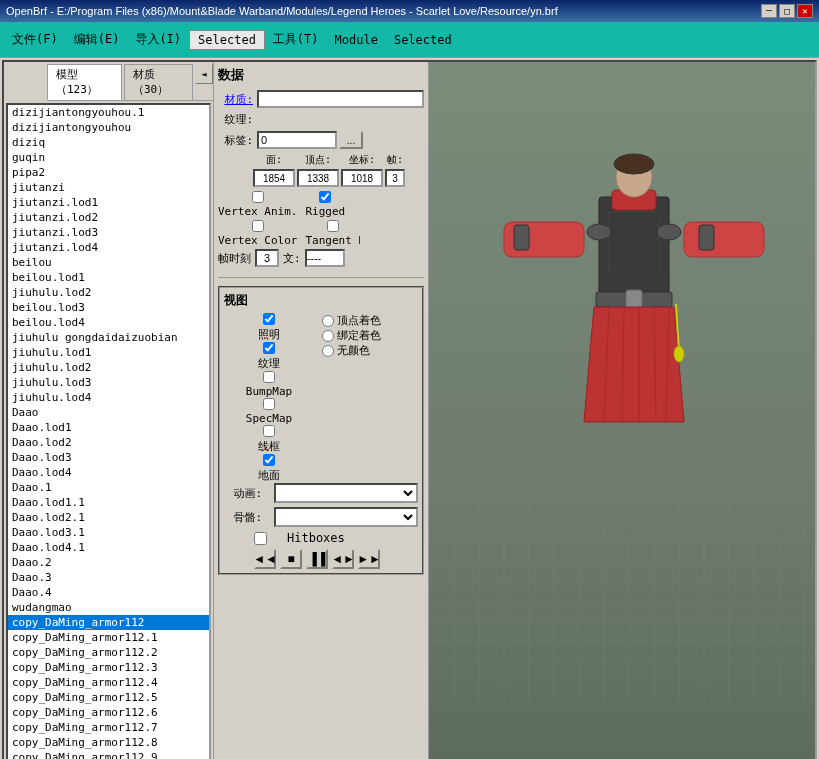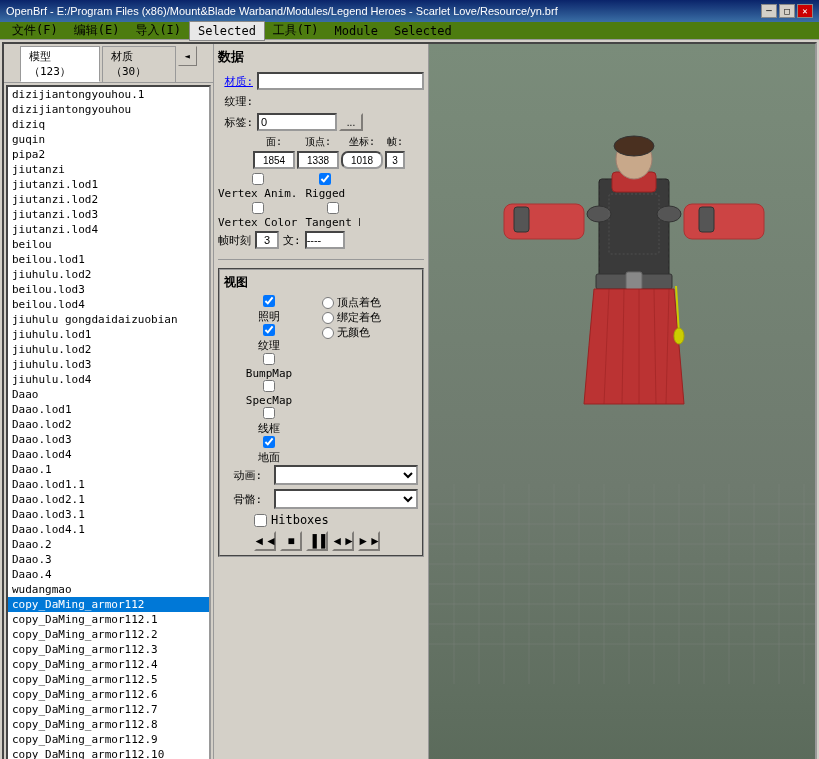--- a/index.html
+++ b/index.html
@@ -39,25 +39,25 @@
       font-size: 9px;
       display: flex;
       align-items: center;
       justify-content: center;
       cursor: pointer;
       color: #000;
     }
 
     
     .menu-bar {
-      background: #4d7c0f;
+      background: #14b8a6;
       display: flex;
       align-items: center;
       padding: 2px 4px;
-      height: 18px;
+      height: 36px;
       border-bottom: 1px solid #999;
     }
     .menu-item {
       padding: 2px 8px;
       cursor: pointer;
       font-size: 12px;
     }
     .menu-item.active { background: #e8e8e8; border: 1px solid #888; }
 
     
@@ -81,21 +81,22 @@
       width: 210px;
       display: flex;
       flex-direction: column;
       border-right: 1px solid #999;
     }
 
     .tab-row {
       display: flex;
       background: #d4d0c8;
       border-bottom: 1px solid #999;
-      padding: 2px 16px 0;
+      padding: 2px 0 0;
+      margin-left: 43px;
     }
     .tab {
       padding: 2px 8px;
       border: 1px solid #999;
       border-bottom: none;
       background: #d4d0c8;
       cursor: pointer;
       font-size: 11px;
       margin-right: 2px;
     }
@@ -270,21 +271,21 @@
       flex: 1;
       height: 20px;
       border: 2px inset #999;
       background: white;
       font-size: 11px;
     }
 
     .hitboxes-row {
       display: flex;
       align-items: center;
-      gap: 4px;
+      gap: 20px;
       margin: 4px 0;
       padding-left: 30px;
     }
 
     .playback-row {
       display: flex;
       align-items: center;
       gap: 4px;
       padding-left: 30px;
     }
@@ -450,21 +451,21 @@
         <div class="mh-col">面:</div>
         <div class="mh-col">顶点:</div>
         <div class="mh-col">坐标:</div>
         <div class="mh-last">帧:</div>
       </div>
 
       <div class="metrics-row">
         <div class="mh-spacer"></div>
         <input class="metric-input" type="text" value="1854" style="margin-right: 2px;">
         <input class="metric-input" type="text" value="1338" style="margin-right: 2px;">
-        <input class="metric-input" type="text" value="1018" style="margin-right: 2px; border-radius: 7px;">
+        <input class="metric-input" type="text" value="1018" style="margin-right: 2px;">
         <input class="metric-input" type="text" value="3" style="width: 20px;">
       </div>
 
       <div class="checkbox-row">
         <div class="checkbox-item">
           <input type="checkbox" id="va" style="">
           <label for="va">Vertex Anim.</label>
         </div>
         <div class="checkbox-item">
           <input type="checkbox" id="rig" checked="" style="">

